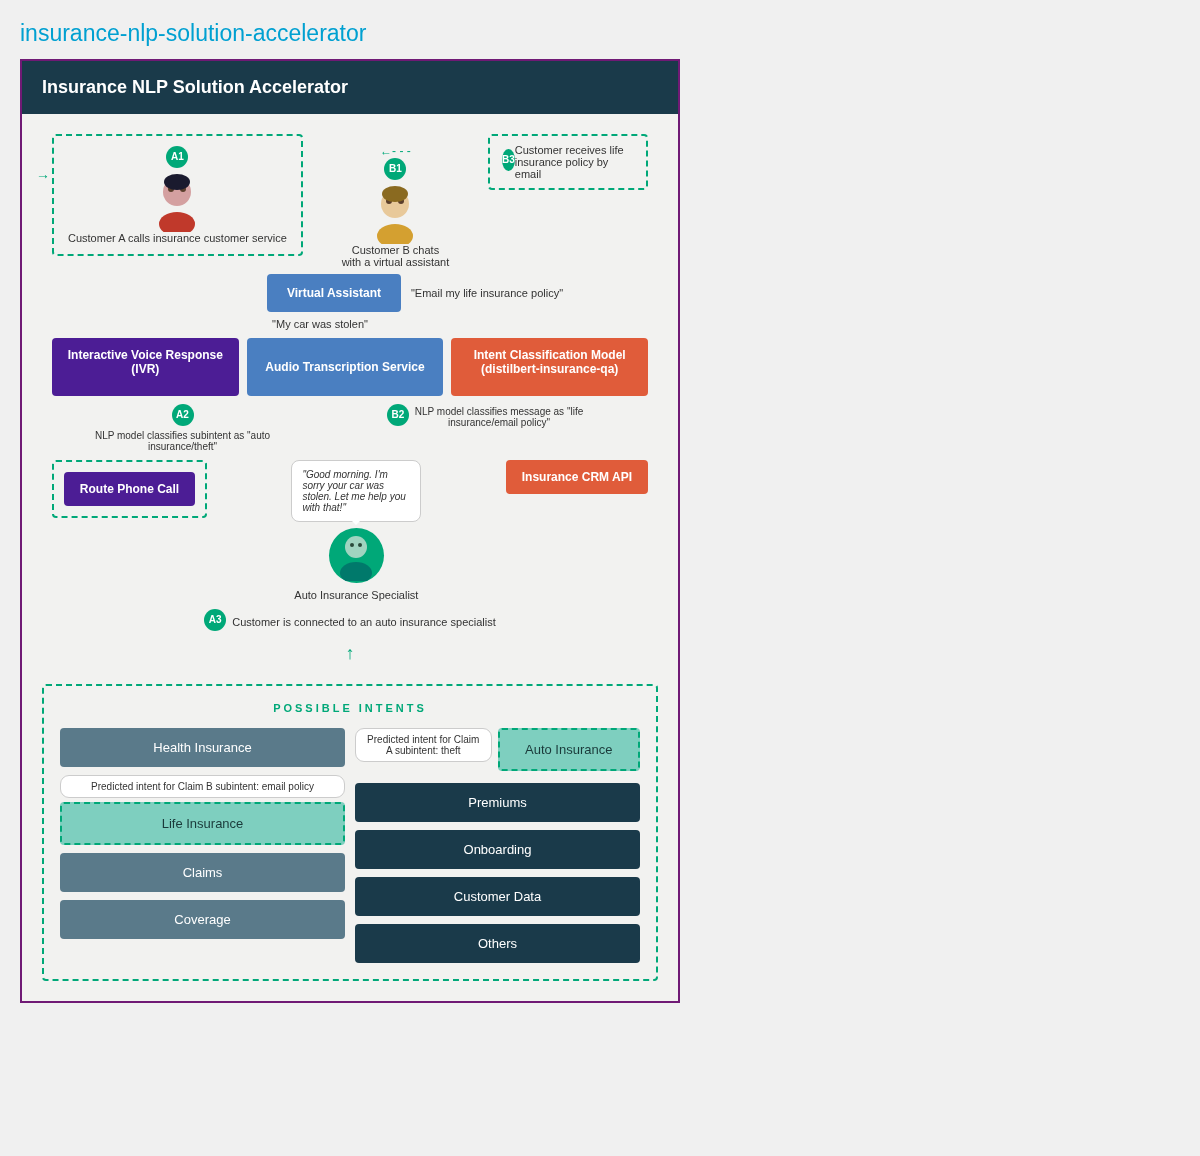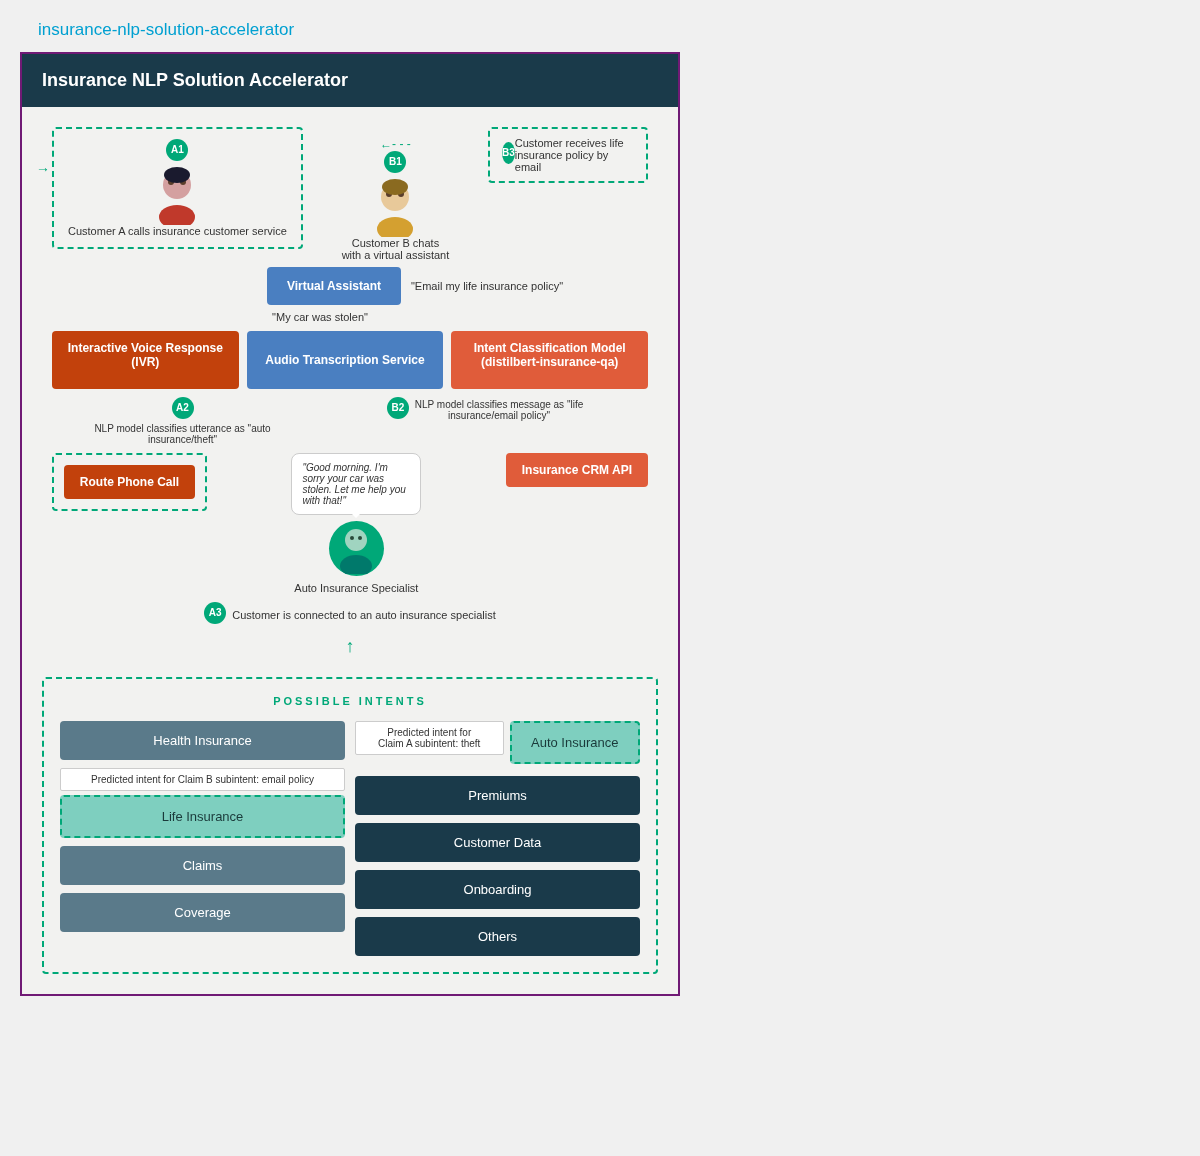--- a/index.html
+++ b/index.html
@@ -5,24 +5,23 @@
     * { box-sizing: border-box; margin: 0; padding: 0; }
     body {
       background: #f0f0f0;
       font-family: Arial, sans-serif;
       width: 1200px;
       min-height: 1156px;
       padding: 20px;
     }
     .page-title {
       color: #00a0d1;
-      font-size: 17px;
+      font-size: 23px;
       margin-bottom: 12px;
       font-weight: normal;
-      margin-left: 18px;
     }
     .main-container {
       border: 2px solid #701a75;
       background: #fff;
       width: 660px;
     }
     .header-bar {
       background: #1a3a4a;
       color: white;
       padding: 16px 20px;
@@ -61,21 +60,21 @@
     .blue-box {
       background: #4a7fc1;
       color: white;
       padding: 22px 16px;
       border-radius: 4px;
       text-align: center;
       font-size: 12px;
       font-weight: bold;
     }
     .red-box {
-      background: #c2410c;
+      background: #4c1d95;
       color: white;
       padding: 10px 11px;
       border-radius: 4px;
       text-align: center;
       font-size: 12px;
       font-weight: bold;
     }
     .orange-box {
       background: #e05c3a;
       color: white;
@@ -173,22 +172,22 @@
       font-size: 10px;
       color: #333;
       align-self: center;
       margin-left: 8px;
     }
 
     
     .predicted-tooltip {
       background: white;
       border: 1px solid #ccc;
-      border-radius: 2px;
-      padding: 5px 20px;
+      border-radius: 9px;
+      padding: 5px 8px;
       font-size: 10px;
       color: #333;
       text-align: center;
     }
   </style>
 </head>
 <body>
 
 <div class="page-title">insurance-nlp-solution-accelerator</div>
 
@@ -258,21 +257,21 @@
         <span>Audio Transcription Service</span>
       </div>
       <div class="orange-box" style="flex:1;">
         <span>Intent Classification Model (distilbert-insurance-qa)</span>
       </div>
     </div>
 
     <div style="display:flex; align-items:flex-start; gap: 14px; margin: 6px 10px;">
       <div style="display:flex; flex-direction:column; align-items:center; flex:1;">
         <div class="badge">A2</div>
-        <div class="flow-note" style="max-width:180px;">NLP model classifies utterance as "auto insurance/theft"</div>
+        <div class="flow-note" style="max-width:180px;">NLP model classifies subintent as "auto insurance/theft"</div>
       </div>
       <div style="display:flex; flex-direction:row; align-items:center; flex:1; margin-left:60px;">
         <div class="badge">B2</div>
         <div class="flow-note" style="max-width:180px;">NLP model classifies message as "life insurance/email policy"</div>
       </div>
     </div>
 
     <div style="display:flex; gap:10px; margin: 8px 10px; align-items:flex-start;">
 
       <div style="border:2px dashed #00a878; border-radius:4px; padding:10px; display:flex; flex-direction:column; gap:8px; min-width:155px;">
@@ -333,23 +332,23 @@
 
         <div class="intent-right">
 
           <div style="display:flex; align-items:flex-start; gap:6px; margin-bottom:4px;">
             <div class="predicted-tooltip" style="flex:1;">Predicted intent for Claim A subintent: theft</div>
             <div class="intent-item intent-teal-outline" style="flex:1;">Auto Insurance</div>
           </div>
 
           <div class="intent-item intent-dark">Premiums</div>
 
+          <div class="intent-item intent-dark">Onboarding</div>
+
           <div class="intent-item intent-dark">Customer Data</div>
-
-          <div class="intent-item intent-dark">Onboarding</div>
 
           <div class="intent-item intent-dark">Others</div>
         </div>
 
       </div>
     </div>
 
   </div>
 </div>
 

